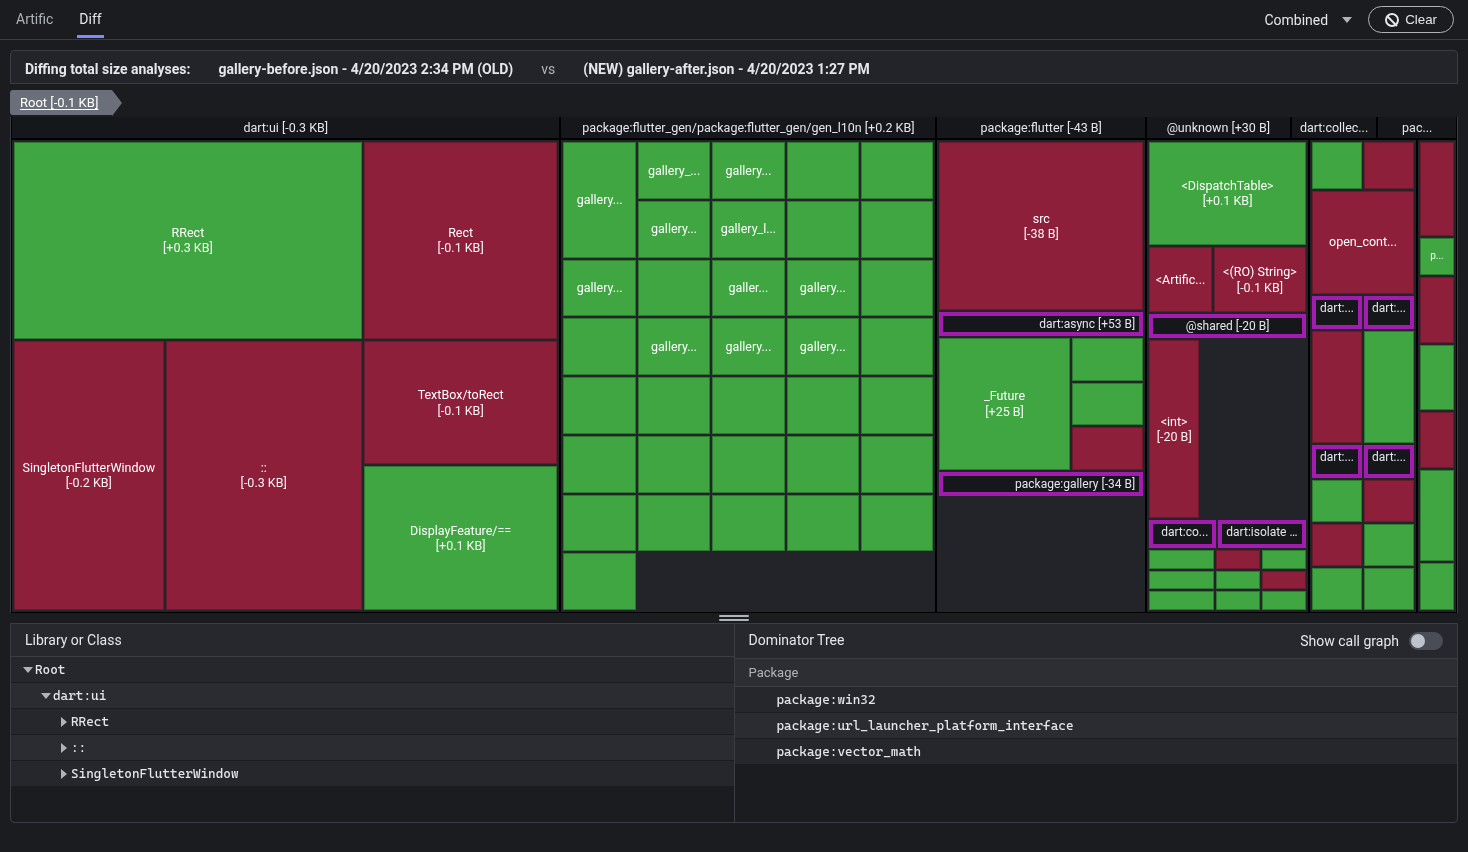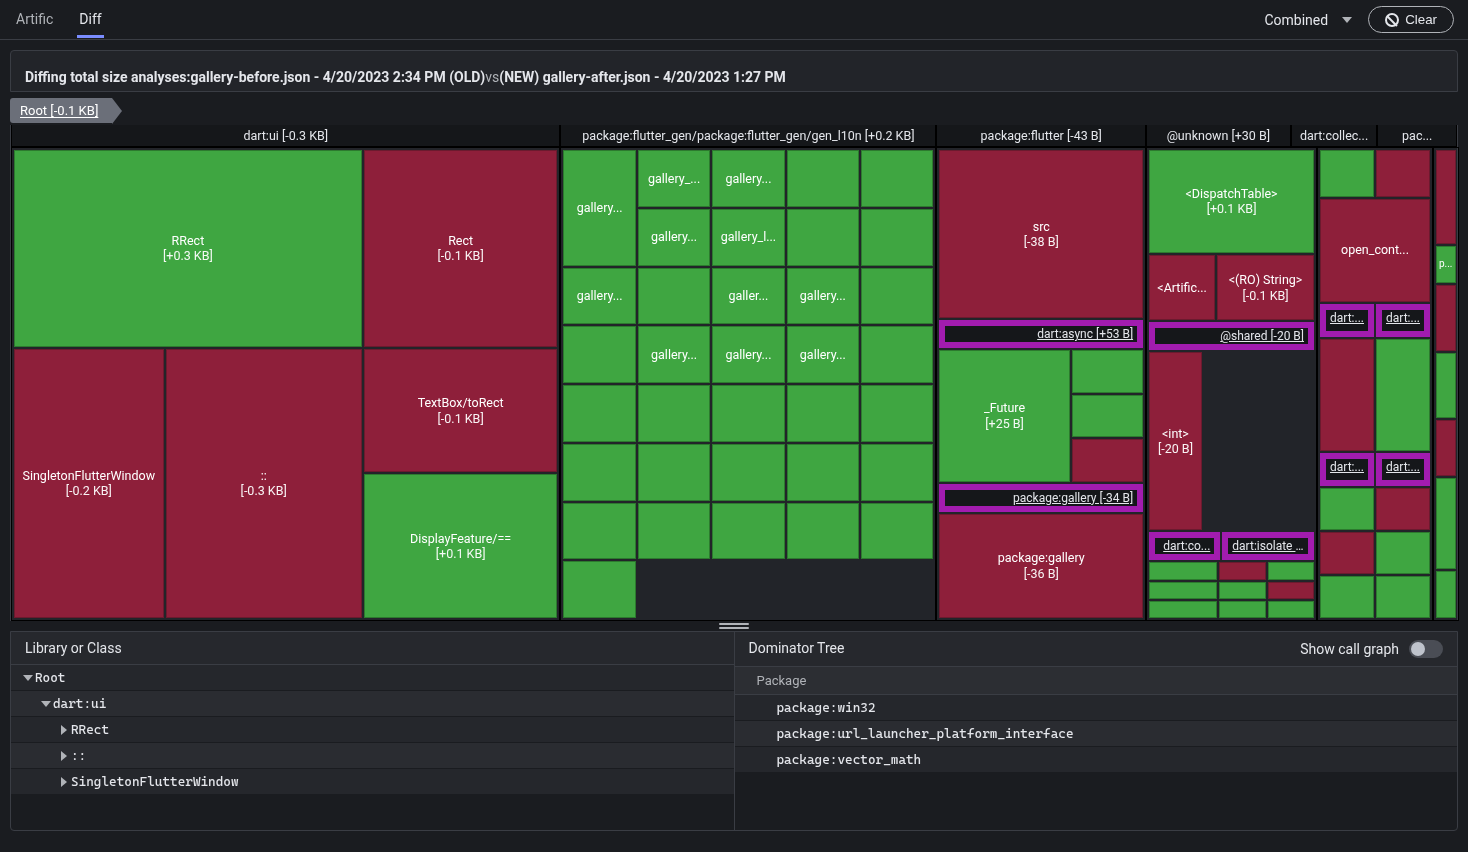--- a/index.html
+++ b/index.html
@@ -46,24 +46,24 @@
     display:flex; align-items:center; gap:6px;
     border:1px solid var(--muted); border-radius:18px;
     padding:5px 16px; color:var(--text); cursor:pointer;
     background:transparent;
   }
   .ban-icon { width:14px; height:14px; border:2px solid var(--text); border-radius:50%; position:relative; display:inline-block; }
   .ban-icon::after { content:""; position:absolute; left:-2px; right:-2px; top:50%; height:2px; background:var(--text); transform:rotate(45deg); }
   
   .diff-strip {
     border:1px solid var(--line); border-radius:4px 4px 0 0;
-    margin:10px 10px 0 10px; padding: 18px 14px 6px;
+    margin:10px 10px 0 10px; padding: 10px 14px 6px;
     background:var(--bg2);
     color:var(--text);
-    display:flex; gap:0; align-items:flex-end; font-size:14px;
+    display:flex; gap:28px; align-items:flex-end; font-size:14px;
   }
   .faint { color:var(--muted); font-weight:normal; }
   
   .crumbs { margin:6px 10px 2px 10px; display:flex; }
   .crumb {
     position:relative;
     background:#6b6f79; color:#fff;
     padding:5px 14px 5px 10px; font-size:13px; border-radius:3px 0 0 3px;
     text-decoration:underline; text-underline-offset:2px;
   }
@@ -96,22 +96,22 @@
     border:1px solid rgba(0,0,0,.6);
     display:flex; flex-direction:column; align-items:center; justify-content:center;
     text-align:center; font-size:12.5px; color:#fff;
     overflow:hidden; padding:2px; line-height:1.25;
   }
   .box.green { background:var(--green); border-color:var(--green-line); }
   .box.red   { background:var(--red);   border-color:var(--red-line);   }
   .box .sz   { opacity:.95; }
   .hdr-mini {
     background:#15171a; font-size:12px; color:var(--text);
-    border:6px solid #a21caf; padding:1px 4px; text-align:right;
-    white-space:nowrap; overflow:hidden; text-overflow:ellipsis;text-decoration:underline;
+    border:4px solid #a21caf; padding:1px 4px; text-align:right;
+    white-space:nowrap; overflow:hidden; text-overflow:ellipsis;
   }
   .grid { position:absolute; inset:2px; display:grid; gap:2px; }
   .flex-row { display:flex; gap:2px; }
   .flex-col { display:flex; flex-direction:column; gap:2px; }
 
   
   .drag-handle {
     height:10px; margin:0 10px;
     display:flex; align-items:center; justify-content:center;
     cursor:row-resize;
@@ -126,21 +126,21 @@
     overflow:hidden;
   }
   .panelcol { flex:1; display:flex; flex-direction:column; min-width:0; }
   .panelcol + .panelcol { border-left:1px solid var(--line); }
   .panel-head {
     background:var(--panel); padding:8px 14px; color:var(--text);
     display:flex; justify-content:space-between;
     border-bottom:1px solid var(--line);
   }
   .subhead {
-    background:var(--panel2); padding:6px 22px; color:var(--muted);
+    background:var(--panel2); padding:6px 14px; color:var(--muted);
     border-bottom:1px solid var(--line); font-size:13px;
   }
   .tree-list { overflow-y:auto; flex:1; font-family: "Cascadia Mono","Menlo","Consolas",monospace; font-size:13px; }
   .row {
     padding:5px 10px; display:flex; align-items:center; gap:4px;
     border-bottom:1px solid var(--bg); cursor:pointer;
   }
   .row:nth-child(odd){ background:#25272c; }
   .row:nth-child(even){ background:#2a2c31; }
   .row .arrow { width:0; height:0; border-top:5px solid transparent; border-bottom:5px solid transparent; border-left:6px solid var(--muted); display:inline-block; }
@@ -312,41 +312,37 @@
           <span class="ellip">_Future</span>
           <span class="sz ellip">[+25 B]</span>
         </div>
         <div class="flex-col" style="flex:1">
           <div class="box green" style="flex:1"></div>
           <div class="box green" style="flex:1"></div>
           <div class="box red" style="flex:1"></div>
         </div>
       </div>
       <div class="hdr-mini">package:gallery [-34 B]</div>
-      <div class="box red" style="flex:1">
-        <span class="ellip">package:gallery</span>
-        <span class="sz ellip">[-36 B]</span>
-      </div>
     </div>
 
     <div class="col" style="flex:0 0 10%">
       <div class="box green" style="flex:0 0 22%">
         <span class="ellip">&lt;DispatchTable&gt;</span>
         <span class="sz ellip">[+0.1 KB]</span>
       </div>
       <div class="flex-row" style="flex:0 0 14%">
         <div class="box red" style="flex:0 0 40%">
           <span class="ellip">&lt;Artific...</span>
         </div>
         <div class="box red" style="flex:1">
           <span class="ellip">&lt;(RO) String&gt;</span>
           <span class="sz ellip">[-0.1 KB]</span>
         </div>
       </div>
-      <div class="hdr-mini" style="">@shared [-20 B]</div>
+      <div class="hdr-mini" style="text-align:center">@shared [-20 B]</div>
       <div class="flex-row" style="flex:0 0 38%">
         <div class="box red" style="flex:0 0 32%">
           <span class="ellip">&lt;int&gt;</span>
           <span class="sz ellip">[-20 B]</span>
         </div>
       </div>
       <div class="flex-row" style="flex:0 0 6%">
         <div class="hdr-mini" style="flex:1">dart:co...</div>
         <div class="hdr-mini" style="flex:1.4">dart:isolate [...</div>
       </div>

